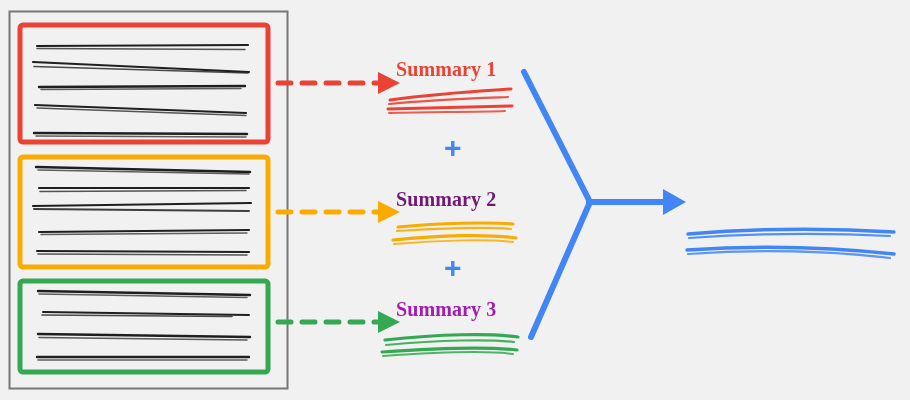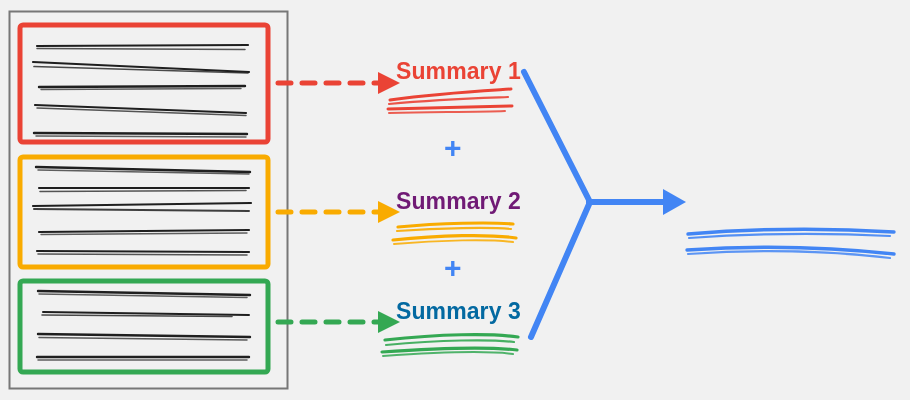--- a/index.html
+++ b/index.html
@@ -16,29 +16,29 @@
   }
   #canvas {
     position: absolute;
     left: 0;
     top: 0;
     width: 910px;
     height: 400px;
   }
   .lbl {
     position: absolute;
-    font-family: Liberation Sans, sans-serif;
-    font-size: 23px;
+    font-family: Liberation Serif, serif;
+    font-size: 20px;
     font-weight: 600;
     white-space: nowrap;
     letter-spacing: 0.1px;
   }
   #sum1-label { left: 396px; top: 58px; color: #ea4335; }
   #sum2-label { left: 396px; top: 188px; color: #701a75; }
-  #sum3-label { left: 396px; top: 298px; color: #0369a1; }
+  #sum3-label { left: 396px; top: 298px; color: #a21caf; }
   #final-label {
     left: 700px;
     top: 138px;
     color: #4285f4;
     font-size: 27px;
     font-weight: 600;
     text-align: center;
     line-height: 1.18;
     width: 190px;
   }

